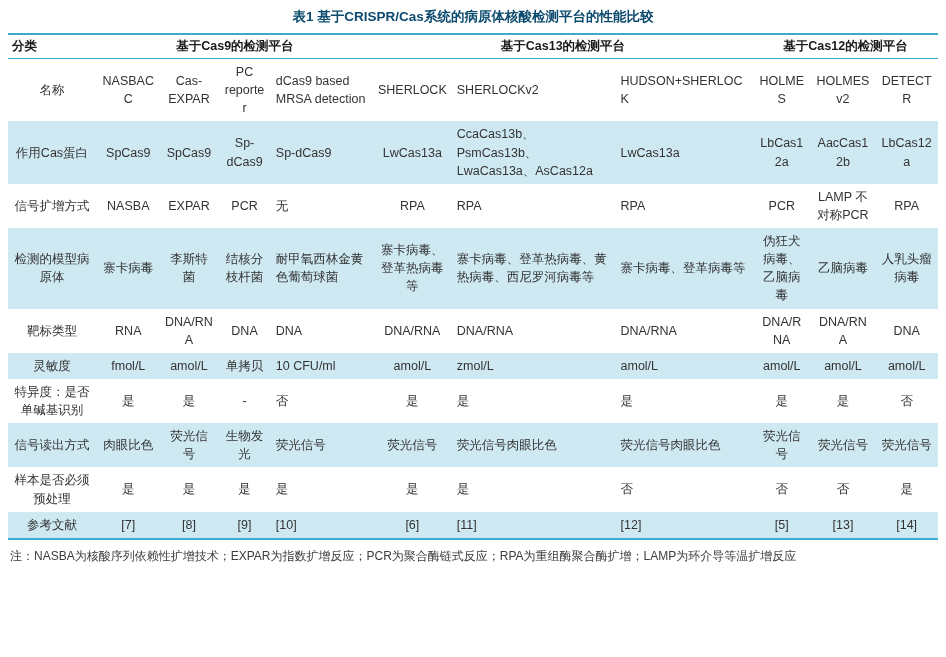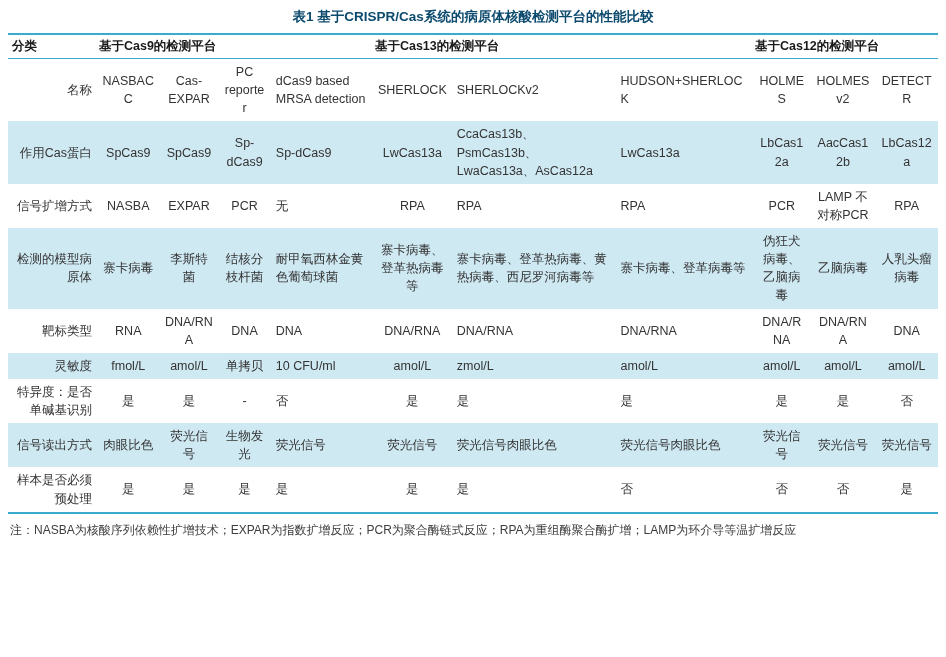--- a/index.html
+++ b/index.html
@@ -38,33 +38,33 @@
   col.c-sherlock{width:78px;}
   col.c-sherlockv2{width:162px;}
   col.c-hudson{width:136px;}
   col.c-holmes{width:57px;}
   col.c-holmesv2{width:64px;}
   col.c-detectr{width:62px;}
   thead tr{border-bottom:1.5px solid var(--border);}
   thead th{
     font-weight:bold;
     color:#1a1a1a;
-    text-align:left;
+    text-align:center;
     padding:3px 2px;
     font-size:12.5px;
   }
   thead th.corner{text-align:left;padding-left:4px;margin-top:44px;}
   tbody td{
     padding:4px 5px;
     line-height:1.45;
     vertical-align:middle;
     text-align:center;
     word-wrap:break-word;
   }
-  tbody td:first-child{text-align:right;padding-left:4px;}
+  tbody td:first-child{text-align:center;padding-left:4px;}
   tbody td:nth-child(5),
   tbody td:nth-child(7),
   tbody td:nth-child(8){text-align:left;}
   tbody tr:nth-child(even){background:var(--stripe);}
   .footnote{
     font-size:12px;
     color:#3d3d3d;
     padding:8px 0 4px 2px;
     line-height:1.4;
   }
@@ -207,16 +207,29 @@
         <td>是</td>
         <td>是</td>
         <td>是</td>
         <td>是</td>
         <td>是</td>
         <td>否</td>
         <td>否</td>
         <td>否</td>
         <td>是</td>
       </tr>
+      <tr>
+        <td>参考文献</td>
+        <td>[7]</td>
+        <td>[8]</td>
+        <td>[9]</td>
+        <td>[10]</td>
+        <td>[6]</td>
+        <td>[11]</td>
+        <td>[12]</td>
+        <td>[5]</td>
+        <td>[13]</td>
+        <td>[14]</td>
+      </tr>
     </tbody>
 </table>
 
 <div class="footnote">注：NASBA为核酸序列依赖性扩增技术；EXPAR为指数扩增反应；PCR为聚合酶链式反应；RPA为重组酶聚合酶扩增；LAMP为环介导等温扩增反应</div>
 
 </body></html>

